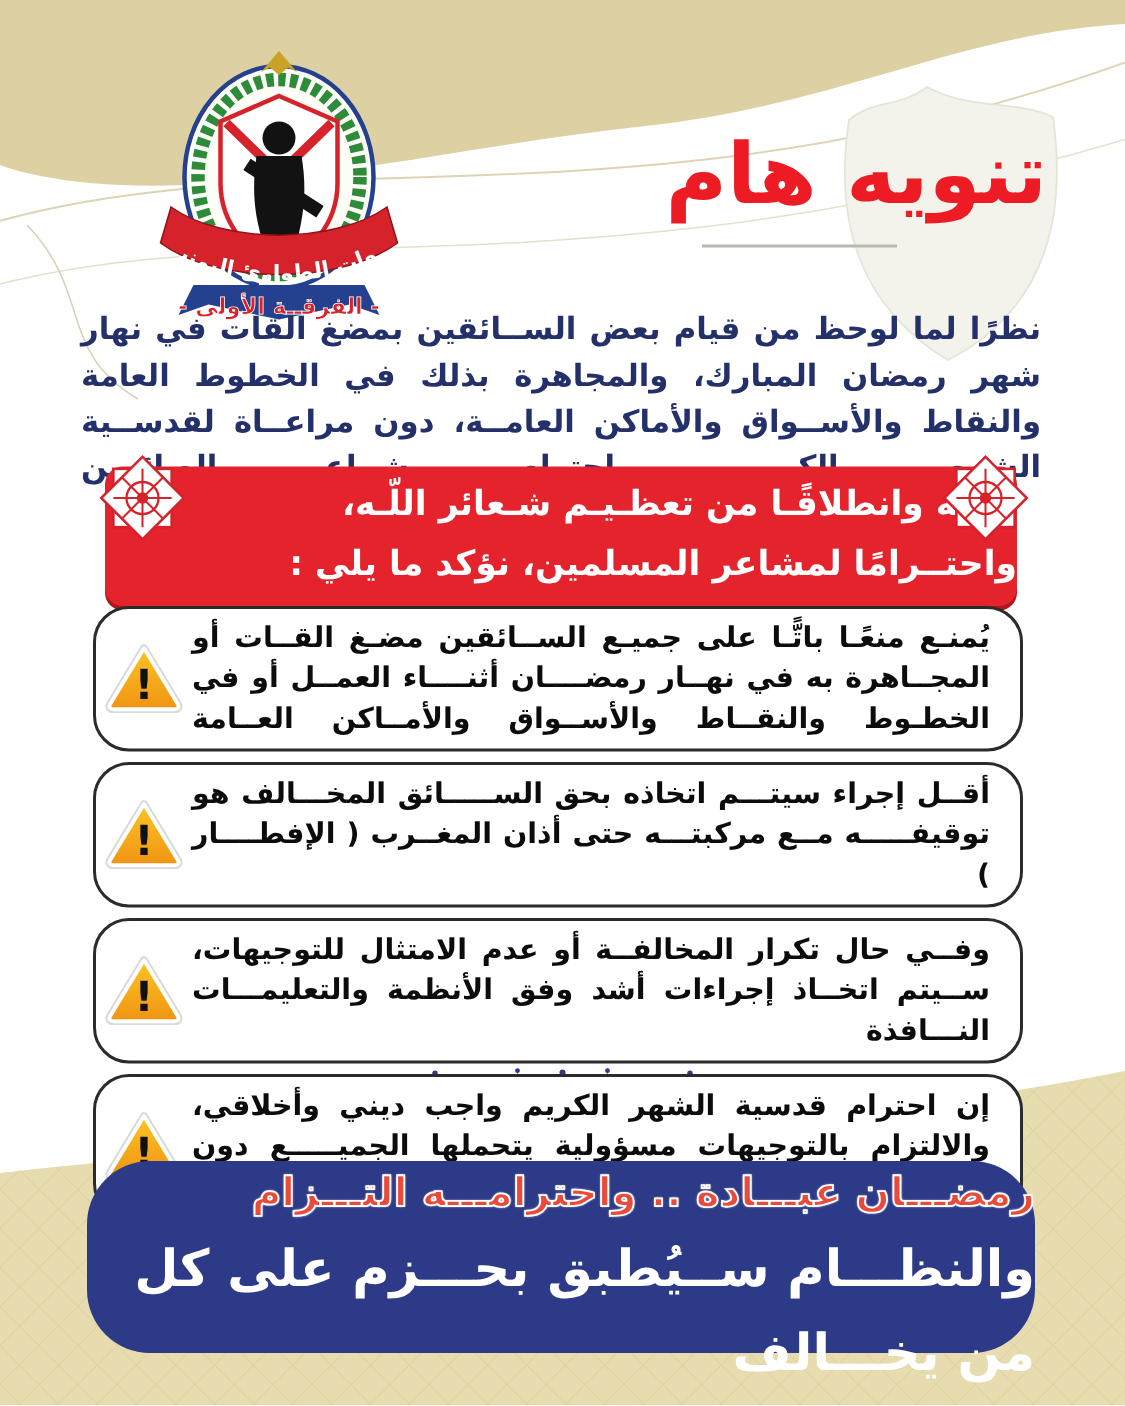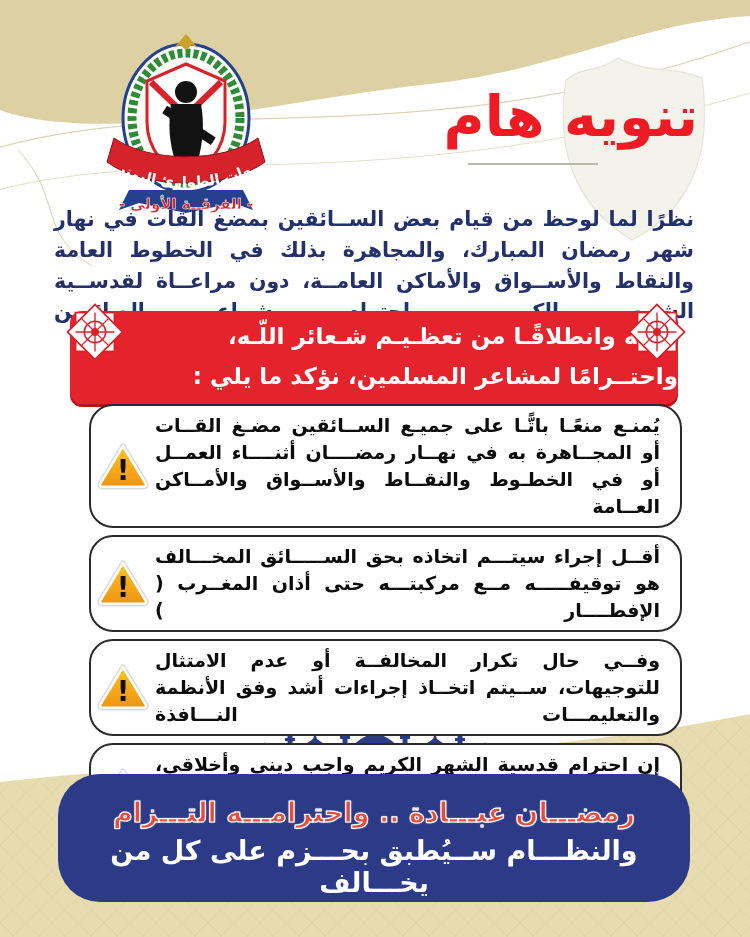--- a/index.html
+++ b/index.html
@@ -24,34 +24,34 @@
          box-shadow:0 3px 0 #b3151d;color:#ffffff;
          font-weight:800;font-size:23px;line-height:40px;padding-top:5px;}
   .rosette{position:absolute;top:297px;width:70px;height:70px;z-index:3;}
   .rosette.left{left:60px;}
   .rosette.right{right:58px;}
 
   .items{position:absolute;top:404px;right:68px;left:62px;z-index:2;}
   .item{position:relative;border:2px solid #2b2b2b;border-radius:24px;
         background:#ffffff;margin-bottom:7px;
         padding:6px 20px 6px 64px;color:#0c0c0c;font-size:19px;font-weight:700;
-        line-height:1.42;text-align:justify;text-align-last:justify;margin-left:27px;}
+        line-height:1.42;text-align:justify;text-align-last:justify;}
   .item .warn{position:absolute;left:6px;top:50%;transform:translateY(-50%);
         width:52px;height:48px;}
 
   .mosque{position:absolute;top:712px;left:50%;transform:translateX(-50%);
         width:360px;height:64px;z-index:1;}
 
   .footer-banner{position:absolute;top:774px;right:60px;left:58px;height:128px;
-        background:#2c3a87;border-radius:42px;z-index:2;text-align:center;
-        padding-top:17px;box-sizing:border-box;}
+        background:#2c3a87;border-radius:42px;z-index:2;text-align:right;
+        box-sizing:border-box;}
   .footer-line1{color:#e94b3a;font-size:27px;font-weight:800;line-height:44px;
         -webkit-text-stroke:1.2px #ffffff;
         text-shadow:0 0 1px #fff,0 0 2px #fff;}
-  .footer-line2{color:#ffffff;font-size:27px;font-weight:800;line-height:32px;}
+  .footer-line2{color:#ffffff;font-size:34px;font-weight:800;line-height:56px;}
 </style>
 </head>
 <body>
 
 <div class="page">
 
   <svg class="bg-svg" width="750" height="937" viewBox="0 0 750 937">
     <defs>
       <linearGradient id="wgrad" x1="0" y1="0" x2="0" y2="1">
         <stop offset="0" stop-color="#fdc425"></stop>

